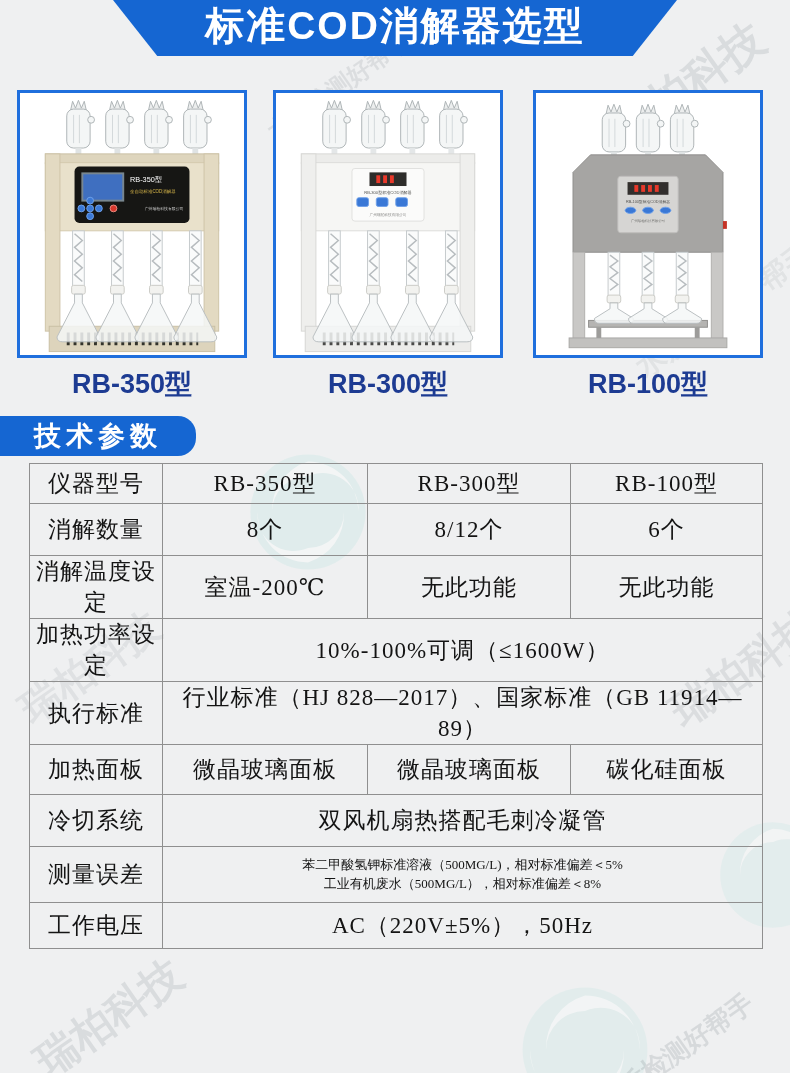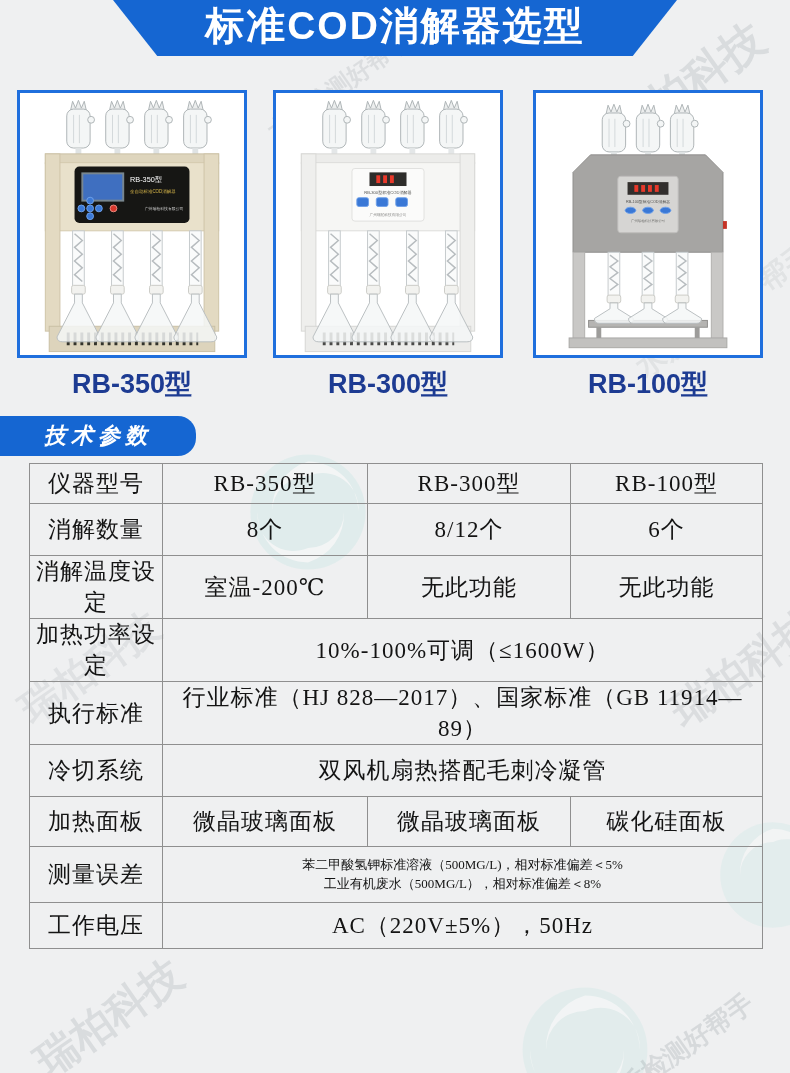--- a/index.html
+++ b/index.html
@@ -30,21 +30,21 @@
     position:absolute;top:366px;width:230px;text-align:center;
     font-size:27px;font-weight:bold;color:#1d3b92;
   }
   .ml-1{left:17px}.ml-2{left:273px}.ml-3{left:533px}
   
   .badge{
     position:absolute;top:416px;left:0;width:196px;height:40px;
     background:#1566d2;border-radius:0 18px 18px 0;
     display:flex;align-items:center;justify-content:center;
   }
-  .badge span{color:#fff;font-size:22px;font-weight:bold;letter-spacing:5px;font-style:italic;}
+  .badge span{color:#fff;font-size:27px;font-weight:bold;letter-spacing:5px;}
   
   table.spec{
     position:absolute;top:463px;left:29px;width:733px;
     border-collapse:collapse;table-layout:fixed;
     font-family:"Liberation Serif","DejaVu Serif",serif;
     color:#141414;
   }
   table.spec td{
     border:1px solid #8f8f8f;text-align:center;vertical-align:middle;
     font-size:23px;padding:0 4px;letter-spacing:1px;
@@ -368,29 +368,29 @@
       <td>无此功能</td>
     </tr>
     <tr style="height:53px">
       <td>加热功率设定</td>
       <td colspan="3">10%-100%可调（≤1600W）</td>
     </tr>
     <tr style="height:52px">
       <td>执行标准</td>
       <td colspan="3">行业标准（HJ 828—2017）、国家标准（GB 11914—89）</td>
     </tr>
-    <tr style="height:52px">
-      <td>冷切系统</td>
-      <td colspan="3">双风机扇热搭配毛刺冷凝管</td>
-    </tr>
     <tr style="height:50px">
       <td>加热面板</td>
       <td>微晶玻璃面板</td>
       <td>微晶玻璃面板</td>
       <td>碳化硅面板</td>
+    </tr>
+    <tr style="height:52px">
+      <td>冷切系统</td>
+      <td colspan="3">双风机扇热搭配毛刺冷凝管</td>
     </tr>
     <tr style="height:56px">
       <td>测量误差</td>
       <td colspan="3" class="two-line">
         <div>苯二甲酸氢钾标准溶液（500MG/L)，相对标准偏差＜5%</div>
         <div>工业有机废水（500MG/L），相对标准偏差＜8%</div>
       </td>
     </tr>
     <tr style="height:46px">
       <td>工作电压</td>

